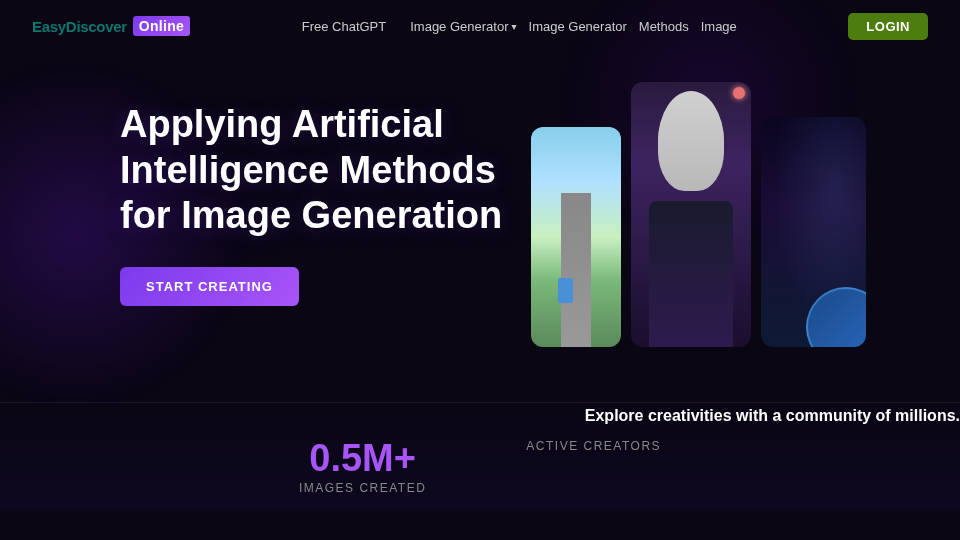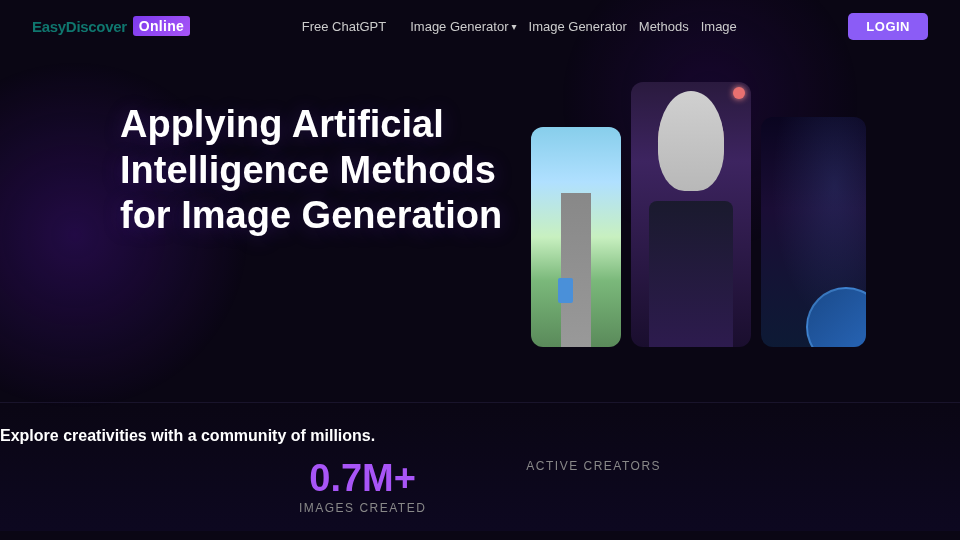--- a/index.html
+++ b/index.html
@@ -76,21 +76,21 @@
       cursor: pointer;
       margin-left: 12px;
     }
 
     .nav-link-dropdown::after {
       content: '▾';
       font-size: 10px;
     }
 
     .login-btn {
-      background: #8b5cf6;
+      background: #4d7c0f;
       color: #fff;
       border: none;
       padding: 6px 18px;
       border-radius: 5px;
       font-size: 13px;
       font-weight: 700;
       cursor: pointer;
       letter-spacing: 0.5px;
     }
 
@@ -252,22 +252,22 @@
       bottom: -20px; right: -20px;
       width: 80px; height: 80px;
       background: linear-gradient(135deg, #1a4a8a, #2a6abf);
       border-radius: 50%;
       border: 2px solid rgba(100,180,255,0.4);
     }
 
     
     .stats-section {
       background: linear-gradient(180deg, #0a0614 0%, #0d0820 100%);
-      padding: 24px 0 16px;
-      text-align: left;
+      padding: 4px 0 16px;
+      text-align: right;
       border-top: 1px solid rgba(255,255,255,0.05);
     }
 
     .stats-tagline {
       font-size: 16px;
       font-weight: 700;
       color: #fff;
       margin-bottom: 14px;
     }
 
@@ -354,20 +354,21 @@
       <a href="#">Image</a>
     </li>
   </ul>
 
   <button class="login-btn">LOGIN</button>
 </nav>
 
 <section class="hero">
   <div class="hero-text">
     <h1 class="hero-title">Applying Artificial Intelligence Methods for Image Generation</h1>
+    <button class="start-btn">START CREATING</button>
   </div>
 
   <div class="hero-images">
 
     <div class="img-card img-card-sm">
       <div class="img-landscape">
         
       </div>
     </div>
 
@@ -387,20 +388,20 @@
         <div class="earth-arc"></div>
       </div>
     </div>
   </div>
 </section>
 
 <section class="stats-section">
   <p class="stats-tagline">Explore creativities with a community of millions.</p>
   <div class="stats-numbers">
     <div class="stat-item">
-      <span class="stat-number">0.7M+</span>
+      <span class="stat-number">0.5M+</span>
       <span class="stat-label">IMAGES CREATED</span>
     </div>
     <div class="stat-item">
       <span class="stat-label">ACTIVE CREATORS</span>
     </div>
   </div>
 </section>
 
 </body></html>

